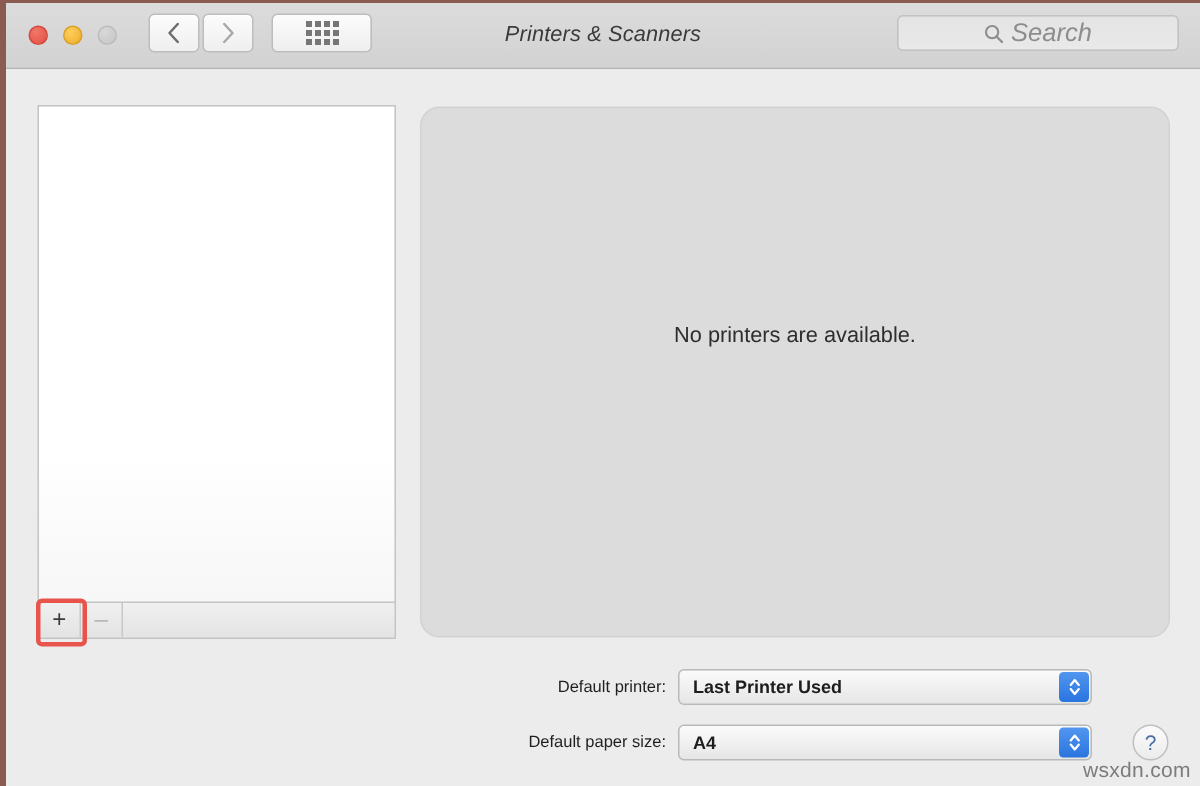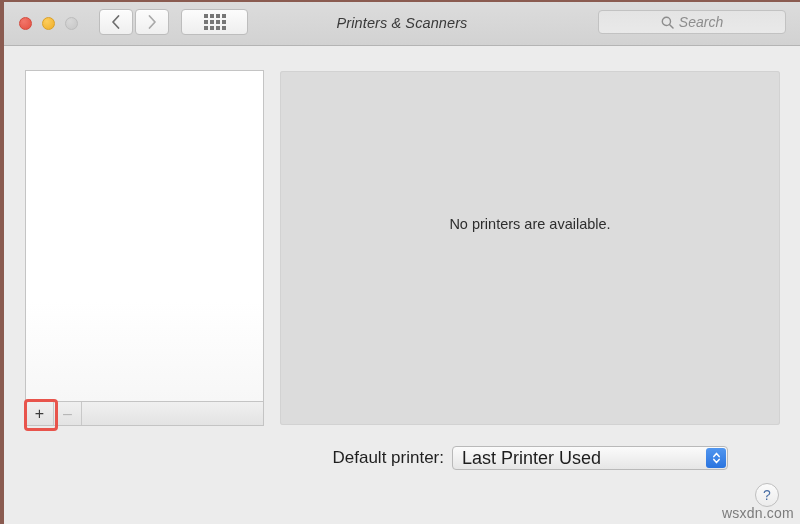--- a/index.html
+++ b/index.html
@@ -114,21 +114,21 @@
   }
   #search-inner {
     position: absolute;
     left: 0; top: 0;
     width: 186px; height: 22px;
     display: flex;
     align-items: center;
     justify-content: center;
     gap: 5px;
   }
-  #search-placeholder { font-size: 14px; color: #8d8d8d; }
+  #search-placeholder { font-size: 17px; color: #8d8d8d; }
 
   
   #printer-list {
     position: absolute;
     left: 21px;
     top: 68px;
     width: 239px;
     height: 332px;
     background: linear-gradient(to bottom, #ffffff 0%, #ffffff 70%, #f7f7f7 100%);
     border: 1px solid #c4c4c4;
@@ -175,21 +175,21 @@
   }
 
   
   #main-panel {
     position: absolute;
     left: 276px;
     top: 69px;
     width: 500px;
     height: 354px;
     background: #dcdcdc;
-    border-radius: 3px;
+    border-radius: 13px;
     box-shadow: 0 0 0 1px #d2d2d2 inset;
   }
   #empty-message {
     position: absolute;
     left: 0;
     top: 143px;
     width: 500px;
     text-align: center;
     font-size: 14.5px;
     color: #2e2e2e;
@@ -200,42 +200,43 @@
   .form-row {
     position: absolute;
     height: 24px;
     display: flex;
     align-items: center;
   }
   #row-default-printer { left: 300px; top: 444px; }
   #row-paper-size      { left: 284px; top: 481px; }
 
   .form-label {
-    font-size: 17px;
+    font-size: 11px;
     color: #1f1f1f;
     text-align: right;
     width: 140px;
     margin-right: 8px;
   }
 
   .popup {
     position: relative;
     width: 276px;
     height: 24px;
     border-radius: 4px;
     background: linear-gradient(to bottom, #fbfbfb, #e6e6e6);
     border: 1px solid #b9b9b9;
     box-sizing: border-box;
     display: flex;
     align-items: center;
   }
   .popup-value {
-    font-size: 18px;
+    font-size: 12px;
     color: #1d1d1d;
     padding-left: 9px;
+    font-weight: bold;
   }
   .popup-stepper {
     position: absolute;
     right: 1px;
     top: 1px;
     width: 20px;
     height: 20px;
     border-radius: 3px;
     background: linear-gradient(to bottom, #5196ef, #2a74df);
     display: flex;
@@ -346,18 +347,30 @@
       <span class="popup-value">Last Printer Used</span>
       <span class="popup-stepper">
         <svg width="9" height="14" viewBox="0 0 9 14">
           <polyline points="1.8,5.6 4.5,2.4 7.2,5.6" fill="none" stroke="#ffffff" stroke-width="1.5" stroke-linecap="round" stroke-linejoin="round"></polyline>
           <polyline points="1.8,8.4 4.5,11.6 7.2,8.4" fill="none" stroke="#ffffff" stroke-width="1.5" stroke-linecap="round" stroke-linejoin="round"></polyline>
         </svg>
       </span>
     </div>
   </div>
 
+  <div class="form-row" id="row-paper-size">
+    <span class="form-label" style="width:156px">Default paper size:</span>
+    <div class="popup">
+      <span class="popup-value">A4</span>
+      <span class="popup-stepper">
+        <svg width="9" height="14" viewBox="0 0 9 14">
+          <polyline points="1.8,5.6 4.5,2.4 7.2,5.6" fill="none" stroke="#ffffff" stroke-width="1.5" stroke-linecap="round" stroke-linejoin="round"></polyline>
+          <polyline points="1.8,8.4 4.5,11.6 7.2,8.4" fill="none" stroke="#ffffff" stroke-width="1.5" stroke-linecap="round" stroke-linejoin="round"></polyline>
+        </svg>
+      </span>
+    </div>
+  </div>
 
   <div id="help-button">?</div>
 
   <div id="watermark">wsxdn.com</div>
 
 </div>
 
 </body></html>

